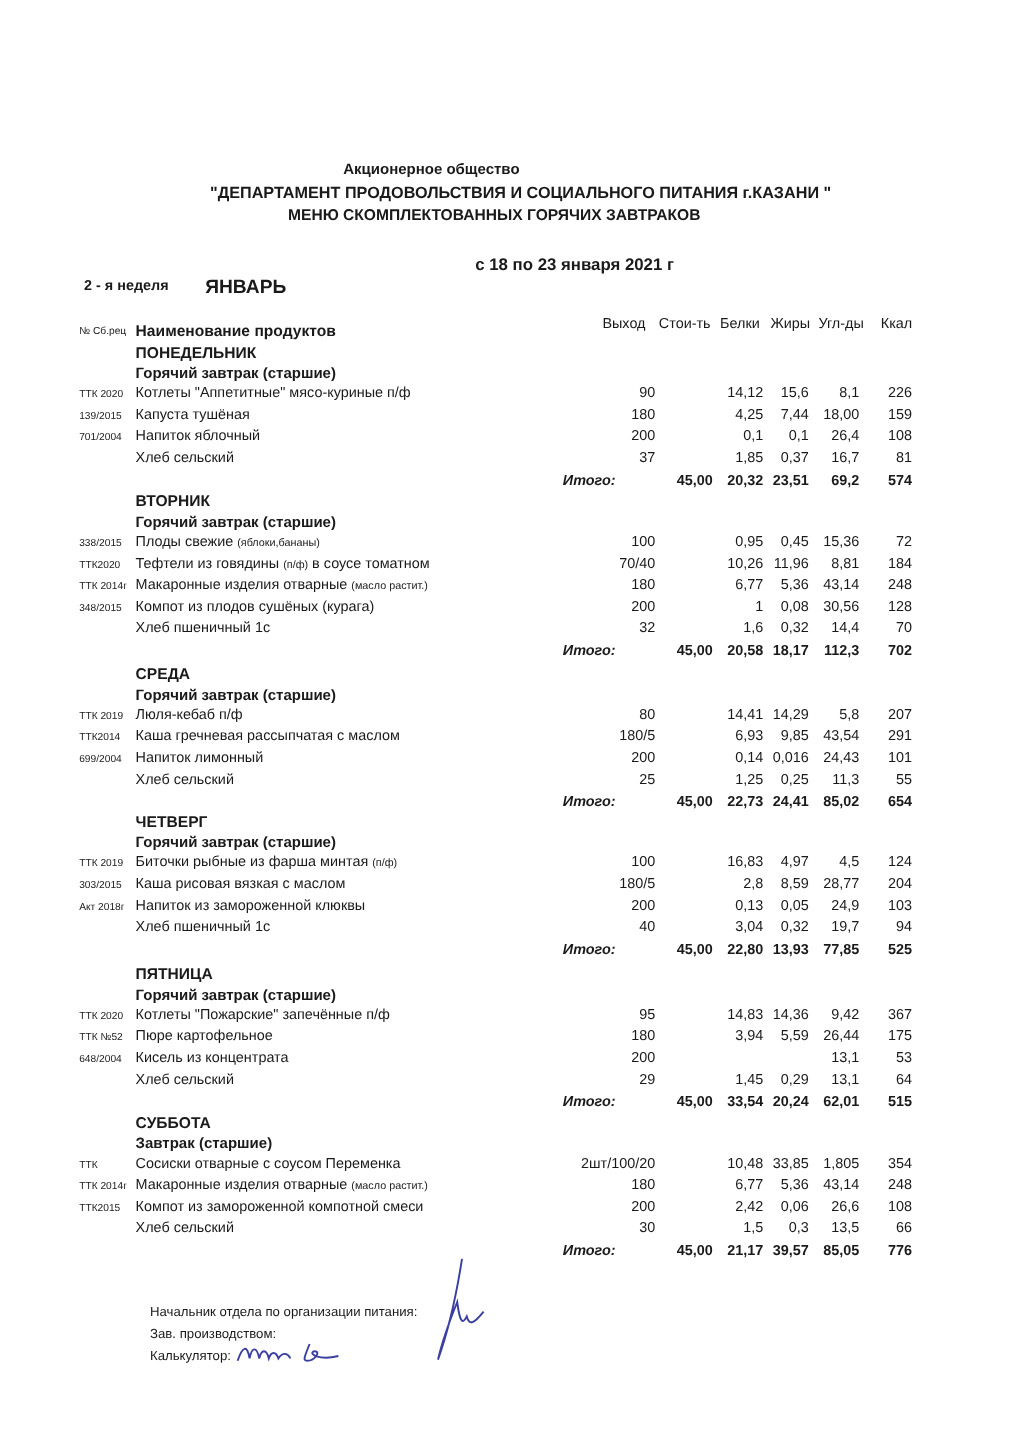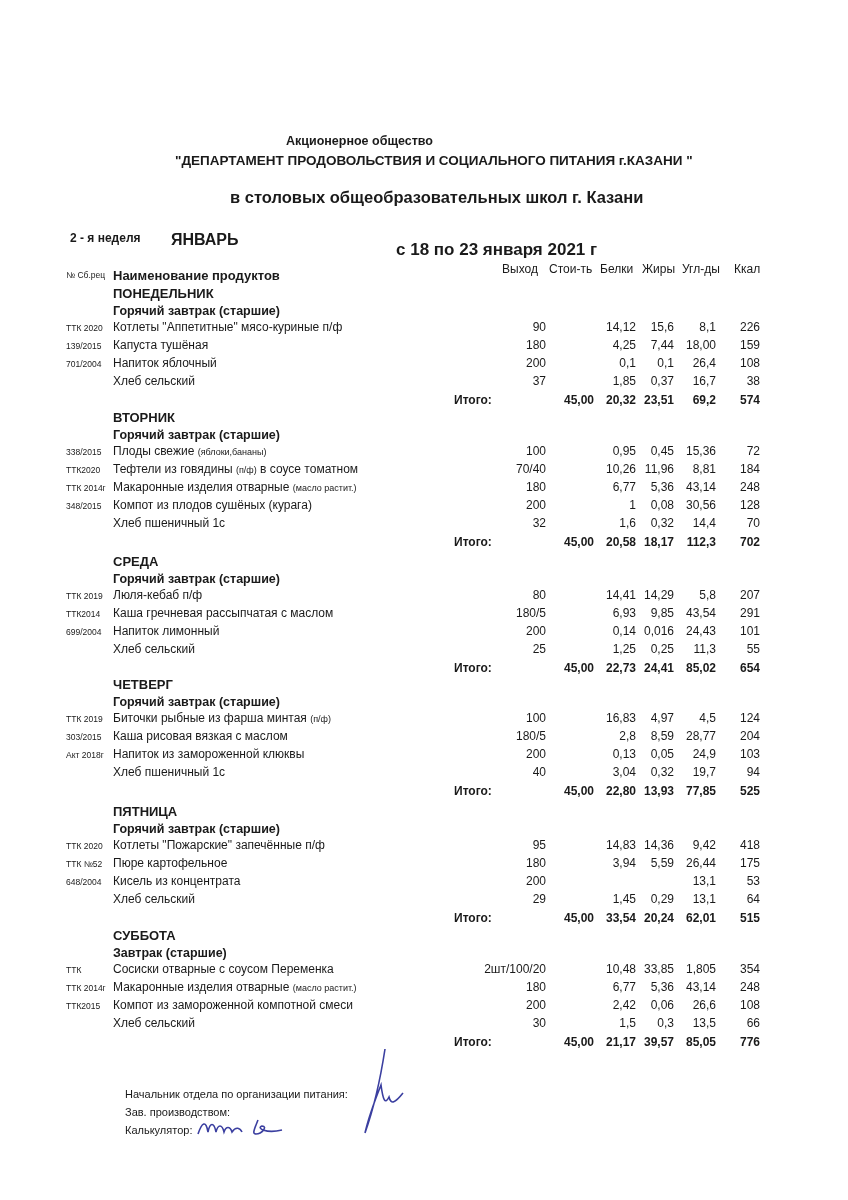--- a/index.html
+++ b/index.html
@@ -7,54 +7,54 @@
          font-family: "Liberation Sans", sans-serif; color: #1a1a1a; }
   .page { position: absolute; left: 0; top: 0; width: 848px; height: 1200px; margin-top: 40px; }
   .hdr { position: absolute; white-space: nowrap; font-weight: bold; }
   .h1 { left: 286px; top: 94px; font-size: 12.5px; }
   .h2 { left: 175px; top: 113px; font-size: 13.5px; }
   .h3 { left: 240px; top: 131px; font-size: 13px; }
   .h4 { left: 230px; top: 148px; font-size: 16.5px; }
   .h5 { left: 218px; top: 171px; font-size: 12px; }
   .h6 { left: 70px; top: 191px; font-size: 12px; }
   .h6b { left: 171px; top: 191px; font-size: 16px; }
-  .h7 { left: 396px; top: 200px; font-size: 17px; }
+  .h7 { left: 396px; top: 172px; font-size: 14px; }
 
   .colhdr { position: absolute; top: 222px; font-size: 12px; white-space: nowrap; }
   .col-code-hdr { left: 66px; top: 230px; font-size: 8.5px; position: absolute; }
   .col-name-hdr { left: 113px; top: 228px; font-size: 13px; font-weight: bold; position: absolute; }
 
   .day { position: absolute; left: 0; width: 848px; }
   .day-title { position: absolute; left: 113px; font-size: 13px; font-weight: bold; }
   .meal-title { position: absolute; left: 113px; font-size: 12.5px; font-weight: bold; }
   .row { position: absolute; left: 0; width: 824px; height: 18px; font-size: 12px; }
   .code { position: absolute; left: 66px; font-size: 8.5px; top: 3px; white-space: nowrap; }
   .name { position: absolute; left: 113px; white-space: nowrap; }
   .name small { font-size: 9px; }
   .num { position: absolute; text-align: right; white-space: nowrap; }
   .c-out  { left: 480px; width: 66px; }
   .c-cost { left: 548px; width: 46px; }
   .c-prot { left: 596px; width: 40px; }
   .c-fat  { left: 636px; width: 38px; }
   .c-carb { left: 674px; width: 42px; }
   .c-kcal { left: 720px; width: 40px; }
   .total { font-weight: bold; font-size: 12px; }
-  .total-label { position: absolute; left: 454px; font-weight: bold; }
+  .total-label { position: absolute; left: 469px; font-weight: bold; font-style: italic; }
 
   .sig { position: absolute; left: 125px; font-size: 11px; white-space: nowrap; }
   .sign-ink { position: absolute; }
 </style>
 </head>
 <body>
 
 <div class="page">
 
   <div class="hdr h1">Акционерное  общество</div>
   <div class="hdr h2">"ДЕПАРТАМЕНТ  ПРОДОВОЛЬСТВИЯ И СОЦИАЛЬНОГО ПИТАНИЯ г.КАЗАНИ "</div>
-  <div class="hdr h4">в столовых общеобразовательных школ г. Казани</div>
+  <div class="hdr h3">МЕНЮ  СКОМПЛЕКТОВАННЫХ  ГОРЯЧИХ ЗАВТРАКОВ</div>
   <div class="hdr h6">2 - я неделя</div>
   <div class="hdr h6b">ЯНВАРЬ</div>
   <div class="hdr h7">с  18  по  23  января  2021 г</div>
 
   <div class="col-code-hdr">№ Сб.рец</div>
   <div class="col-name-hdr">Наименование продуктов</div>
   <div class="colhdr" style="left:502px">Выход</div>
   <div class="colhdr" style="left:549px">Стои-ть</div>
   <div class="colhdr" style="left:600px">Белки</div>
   <div class="colhdr" style="left:642px">Жиры</div>
@@ -92,21 +92,21 @@
           <span class="num c-carb">26,4</span>
           <span class="num c-kcal">108</span>
         </div>
         <div class="row" style="top:88px">
           <span class="code"></span>
           <span class="name"><span>Хлеб сельский</span><small></small></span>
           <span class="num c-out">37</span>
           <span class="num c-prot">1,85</span>
           <span class="num c-fat">0,37</span>
           <span class="num c-carb">16,7</span>
-          <span class="num c-kcal">38</span>
+          <span class="num c-kcal">81</span>
         </div>
         <div class="row total" style="top:107px">
           <span class="total-label">Итого:</span>
           <span class="num c-cost">45,00</span>
           <span class="num c-prot">20,32</span>
           <span class="num c-fat">23,51</span>
           <span class="num c-carb">69,2</span>
           <span class="num c-kcal">574</span>
         </div>
       </div>
@@ -266,21 +266,21 @@
       <div class="day" style="top:764px">
         <div class="day-title" style="top:0px">ПЯТНИЦА</div>
         <div class="meal-title" style="top:18px">Горячий завтрак (старшие)</div>
         <div class="row" style="top:34px">
           <span class="code">ТТК 2020</span>
           <span class="name"><span>Котлеты "Пожарские" запечённые п/ф</span><small></small></span>
           <span class="num c-out">95</span>
           <span class="num c-prot">14,83</span>
           <span class="num c-fat">14,36</span>
           <span class="num c-carb">9,42</span>
-          <span class="num c-kcal">418</span>
+          <span class="num c-kcal">367</span>
         </div>
         <div class="row" style="top:52px">
           <span class="code">ТТК №52</span>
           <span class="name"><span>Пюре картофельное</span><small></small></span>
           <span class="num c-out">180</span>
           <span class="num c-prot">3,94</span>
           <span class="num c-fat">5,59</span>
           <span class="num c-carb">26,44</span>
           <span class="num c-kcal">175</span>
         </div>

